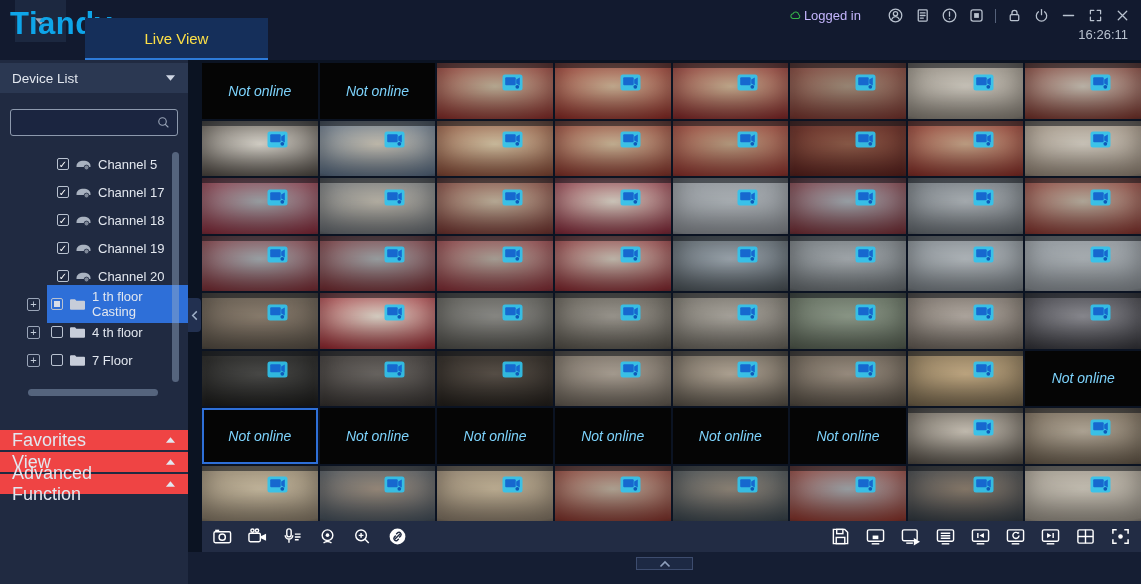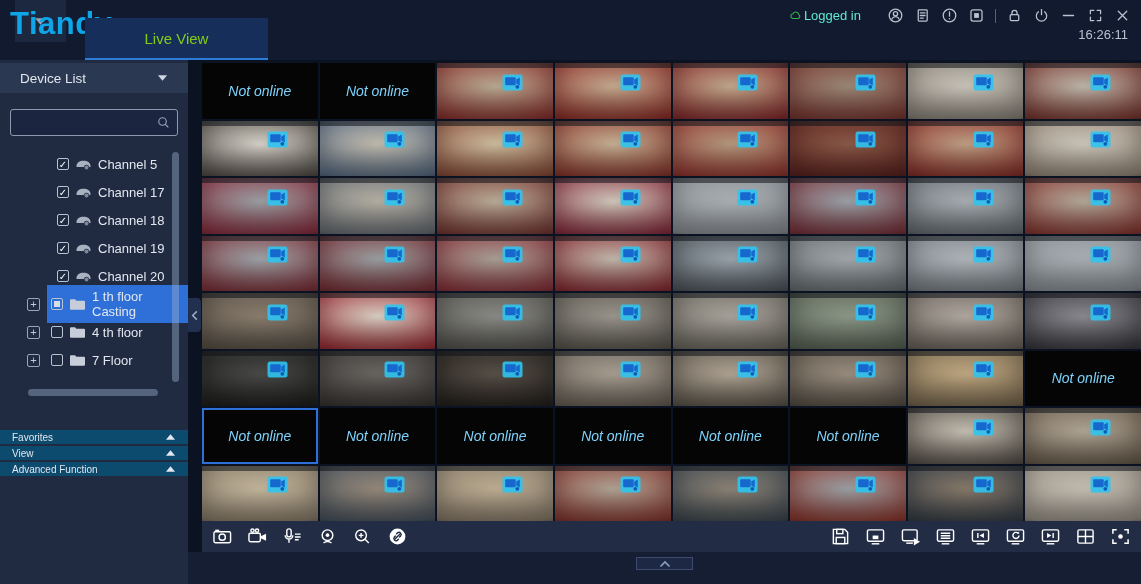--- a/index.html
+++ b/index.html
@@ -10,52 +10,52 @@
     font-family:"Liberation Sans", sans-serif;
   }
   .ico { display:inline-flex; }
   .ico svg { width:100%; height:100%; display:block; }
 
   
   .titlebar { position:absolute; top:0; left:0; right:0; height:60px; background:#121a2f; z-index:10; }
   .logo { position:absolute; left:10px; top:6px; font-size:31px; font-weight:bold; letter-spacing:.5px; color:#0ea5e9; }
   .tabs { position:absolute; left:85px; bottom:0; height:42px; display:flex; align-items:stretch; }
   .tab { width:195px; display:flex; align-items:center; justify-content:center; font-size:15px; color:#e9edf3; cursor:pointer; }
-  .tab.active { width:183px; background:#152f5a; color:#84cc16; border-bottom:2px solid #2d7bd9; }
+  .tab.active { width:183px; background:#152f5a; color:#fde047; border-bottom:2px solid #2d7bd9; }
   .tab-more { width:51px; height:42px; margin-left:15px; background:#1c2840; display:flex; align-items:center; justify-content:center; cursor:pointer; }
   .tab-more .ico { width:13px; height:9px; color:#9aa5b5; }
   .status { position:absolute; top:7px; right:10px; display:flex; align-items:center; gap:10px; }
-  .logged { display:flex; align-items:center; color:#5eead4; font-size:13px; margin-right:16px; }
+  .logged { display:flex; align-items:center; color:#c4b5fd; font-size:13px; margin-right:16px; }
   .logged .ico { width:17px; height:14px; color:#35b44a; }
   .win-icon { width:17px; height:17px; color:#b9c2cf; cursor:pointer; }
   .tdivider { width:1px; height:14px; background:#55617a; }
   .time { position:absolute; top:27px; right:13px; font-size:13px; color:#b9c2cf; }
 
   
   .sidebar { position:absolute; top:60px; left:0; width:188px; bottom:0; background:#202a41; z-index:5; }
-  .devlist-header { height:30px; margin-top:3px; background:#2b3852; display:flex; align-items:center; justify-content:space-between; padding:0 20px; font-size:13.5px; color:#e2e7ef; cursor:pointer; }
+  .devlist-header { height:30px; margin-top:3px; background:#2b3852; display:flex; align-items:center; justify-content:space-between; padding:0 12px; font-size:13.5px; color:#e2e7ef; cursor:pointer; }
   .devlist-header .ico { width:11px; height:8px; color:#cfd6e4; }
   .search-wrap { margin:16px 10px 0; height:27px; border:1px solid #8d99ad; border-radius:3px; position:relative; background:#1b2540; }
   .search-wrap input { position:absolute; inset:0; background:transparent; border:none; outline:none; color:#e8ecf2; font-size:13px; padding:0 26px 0 8px; font-family:"Liberation Sans", sans-serif; }
   .search-icon { position:absolute; right:6px; top:5px; width:15px; height:15px; color:#9aa5b8; }
   .tree { position:relative; padding-top:14px; height:260px; overflow:hidden; }
   .tree-row { height:28px; display:flex; align-items:center; font-size:13px; color:#e2e7ef; cursor:pointer; }
   .tree-row.channel { padding-left:57px; }
   .tree-row.channel .cam { width:17px; height:13px; margin:0 6px; }
   .tree-row.folder { padding-left:27px; }
   .expand-box { width:13px; height:13px; border:1px solid #9aa5b8; border-radius:2px; color:#c3ccda; font-size:11px; line-height:10px; text-align:center; margin-right:7px; flex:none; }
   .row-core { display:flex; align-items:center; gap:6px; padding:4px 8px 4px 4px; }
   .folder.selected .row-core { background:#2e6fd8; }
   .checkbox { width:12px; height:12px; border:1px solid #b9c2d0; border-radius:2px; flex:none; display:flex; align-items:center; justify-content:center; font-size:10px; color:#fff; background:transparent; }
   .checkbox.partial::after { content:""; width:6px; height:6px; background:#d7dde8; display:block; }
   .folder-ico { width:17px; height:13px; flex:none; }
   .vscroll { position:absolute; right:9px; top:16px; width:7px; height:230px; background:rgba(150,170,200,.45); border-radius:4px; cursor:pointer; }
   .hscroll { position:absolute; left:28px; bottom:0px; width:130px; height:7px; background:rgba(150,170,200,.45); border-radius:4px; cursor:pointer; }
   .sections { position:absolute; left:0; right:0; top:370px; }
-  .section { height:14px; background:#0c4a6e; margin-bottom:2px; display:flex; align-items:center; justify-content:space-between; padding:0 12px; font-size:10px; color:#e2e7ef; cursor:pointer; }
+  .section { height:20px; background:#ef4444; margin-bottom:2px; display:flex; align-items:center; justify-content:space-between; padding:0 12px; font-size:18px; color:#e2e7ef; cursor:pointer; }
   .section .ico { width:11px; height:8px; color:#e2e7ef; }
   .collapse-handle { position:absolute; left:188px; top:298px; width:13px; height:34px; background:#223050; border-radius:0 4px 4px 0; display:flex; align-items:center; justify-content:center; color:#9fb0c8; cursor:pointer; z-index:6; }
   .collapse-handle .ico { width:9px; height:11px; }
 
   
   .grid { position:absolute; left:202px; top:63px; right:0; height:458px; display:grid; grid-template-columns:repeat(8,1fr); grid-auto-rows:1fr; gap:2px; background:#0b1322; }
   .tile { position:relative; overflow:hidden; cursor:pointer; }
   .tile.video::before { content:""; position:absolute; top:0; left:0; right:0; height:5px; background:rgba(15,18,24,.55); }
   .tile.video { box-shadow: inset 0 -16px 26px rgba(0,0,0,.32), inset 0 5px 9px rgba(255,255,255,.05); }
   .tile.offline { background:#050505; display:flex; align-items:center; justify-content:center; }

